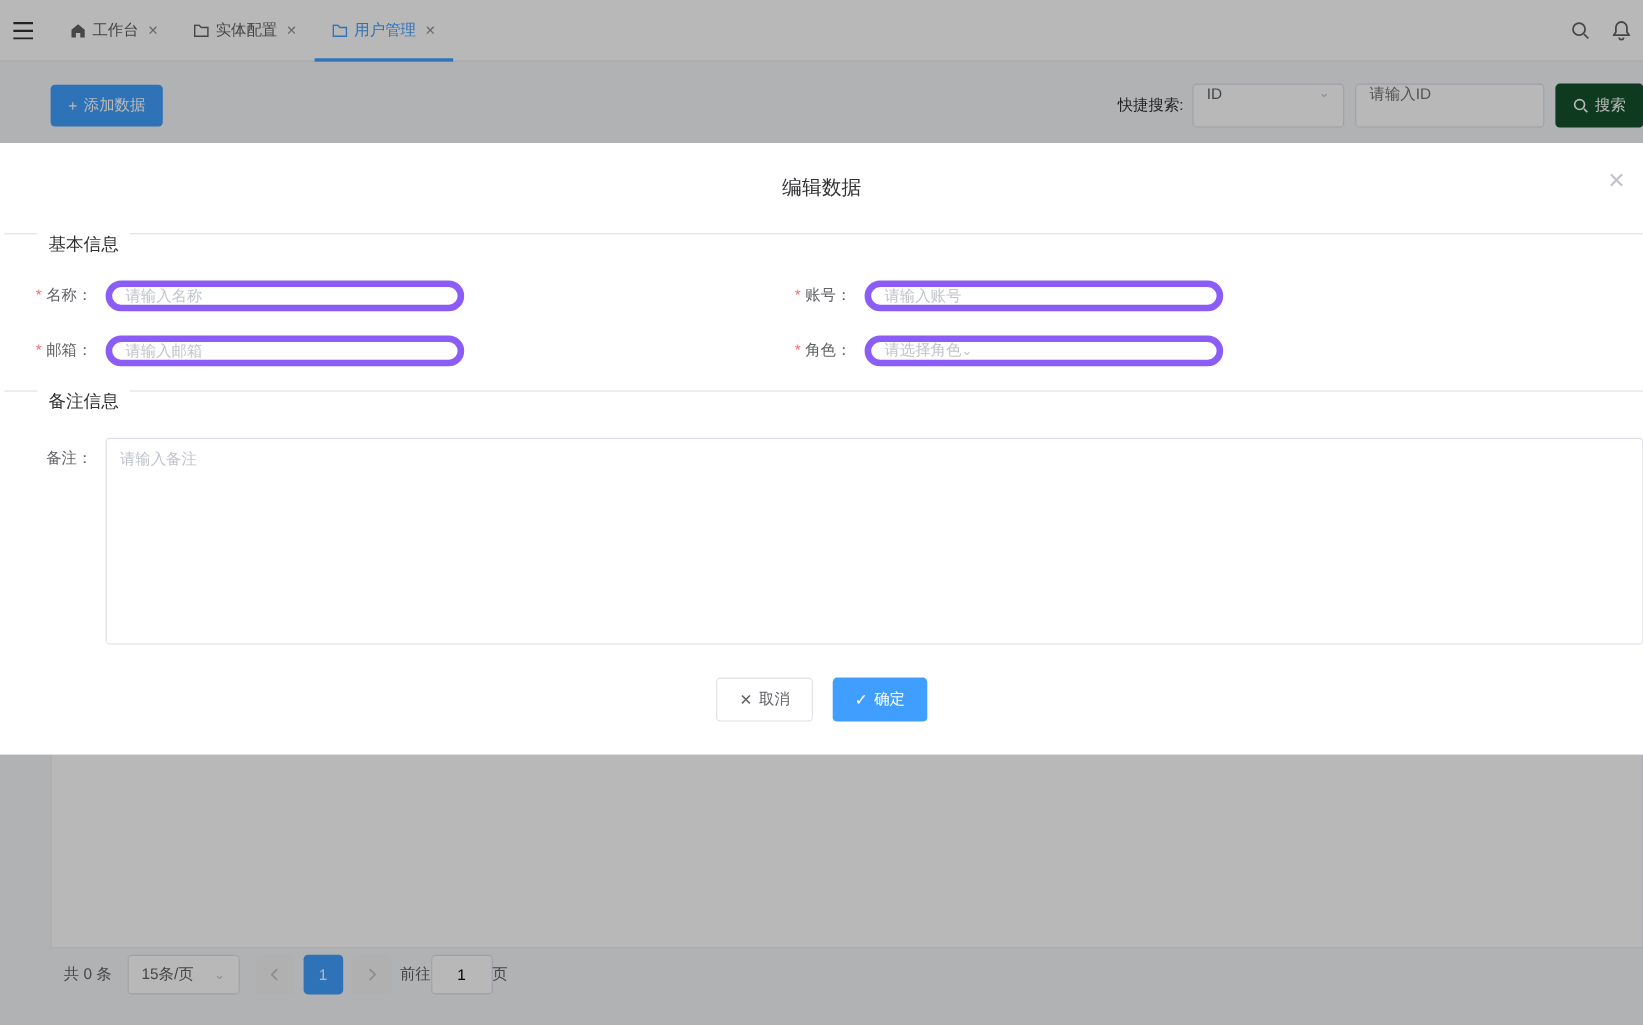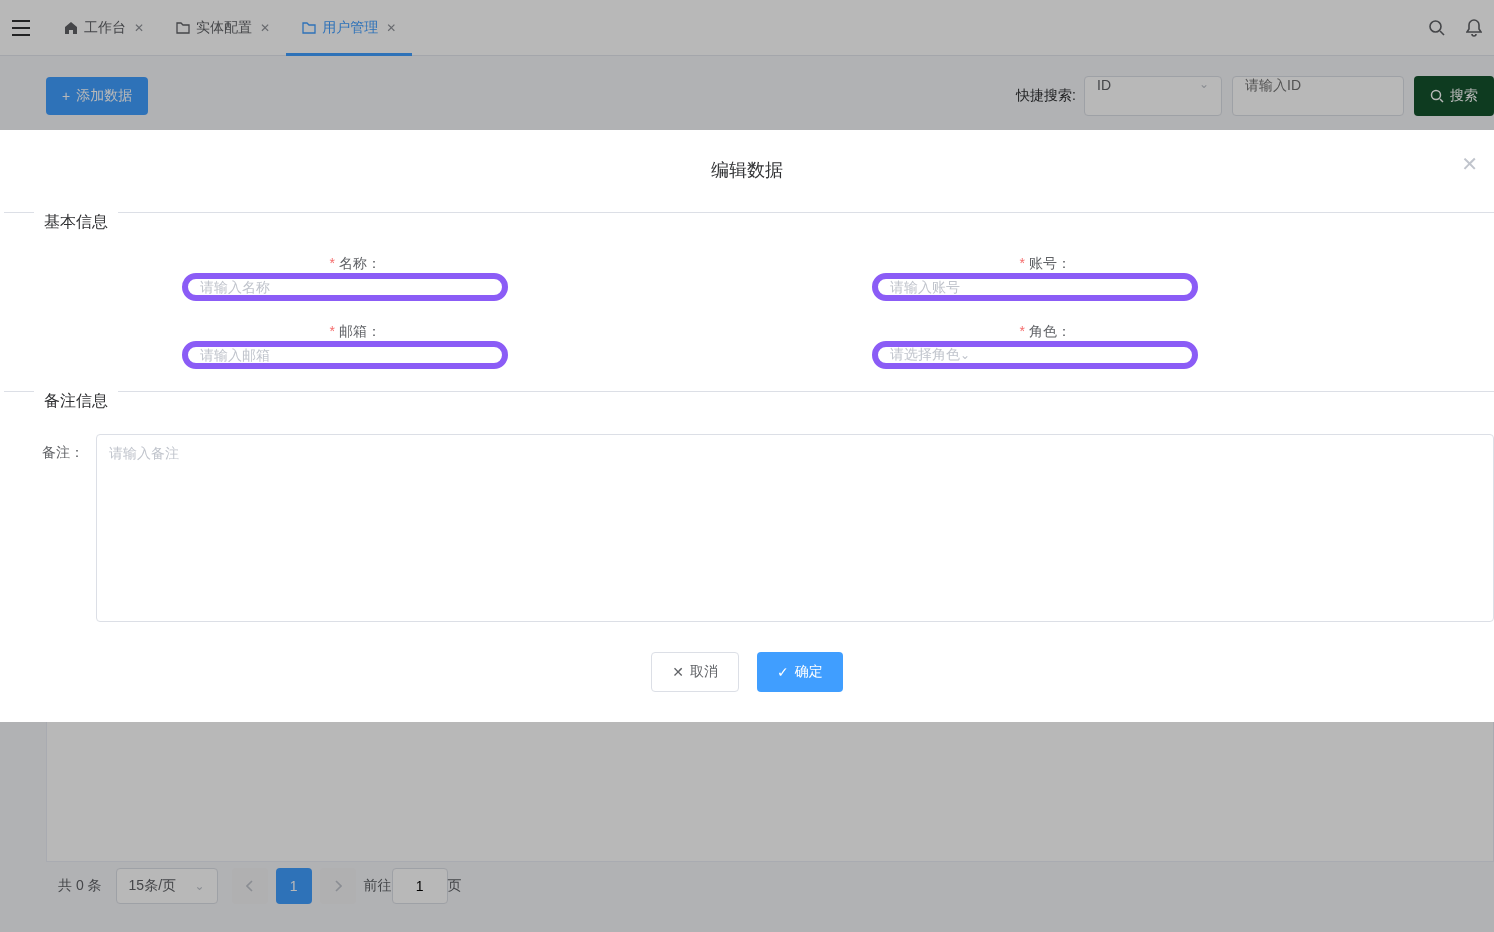--- a/index.html
+++ b/index.html
@@ -44,21 +44,21 @@
   .modal { position: absolute; top: 130px; left: 0; right: 0; background: #fff; padding: 28px 0 30px 0; }
   .modal-title { text-align: center; font-size: 18px; color: #303133; margin-bottom: 30px; font-weight: 400; }
   .modal-close { position: absolute; top: 22px; right: 16px; font-size: 20px; color: #c0c4cc; cursor: pointer; }
   
   .section-header { display: flex; align-items: flex-start; font-size: 16px; color: #303133; margin: 0 0 22px 4px; }
   .section-header .line-left { width: 30px; height: 1px; background: #dcdfe6; margin-right: 10px; }
   .section-header .line-right { flex: 1; height: 1px; background: #dcdfe6; margin-left: 10px; }
   
   .form-grid { display: flex; flex-wrap: wrap; padding: 0 0 0 0; }
   .form-item { display: flex; align-items: center; margin-bottom: 22px; }
-  .form-item.col { width: 690px; flex-direction: column; }
+  .form-item.col { width: 690px; }
   .form-label { width: 96px; text-align: right; font-size: 14px; color: #606266; padding-right: 12px; }
   .req { color: #f56c6c; margin-right: 4px; }
   .form-input, .form-select { width: 326px; height: 28px; border: 6px solid #8b5cf6; border-radius: 14px; padding: 0 12px; font-size: 14px; outline: none; color: #606266; }
   .form-input::placeholder { color: #c0c4cc; }
   .form-select { display: inline-flex; align-items: center; cursor: pointer; color: #c0c4cc; background: #fff; }
   .form-textarea { flex: 1; height: 188px; border: 1px solid #dcdfe6; border-radius: 4px; padding: 10px 12px; font-size: 14px; outline: none; resize: none; color: #606266; margin-right: 0; }
   .form-textarea::placeholder { color: #c0c4cc; }
   .textarea-row { display: flex; padding: 0 0 0 0; margin-bottom: 30px; align-items: flex-start; }
   .textarea-row .form-label { padding-top: 10px; }
   

